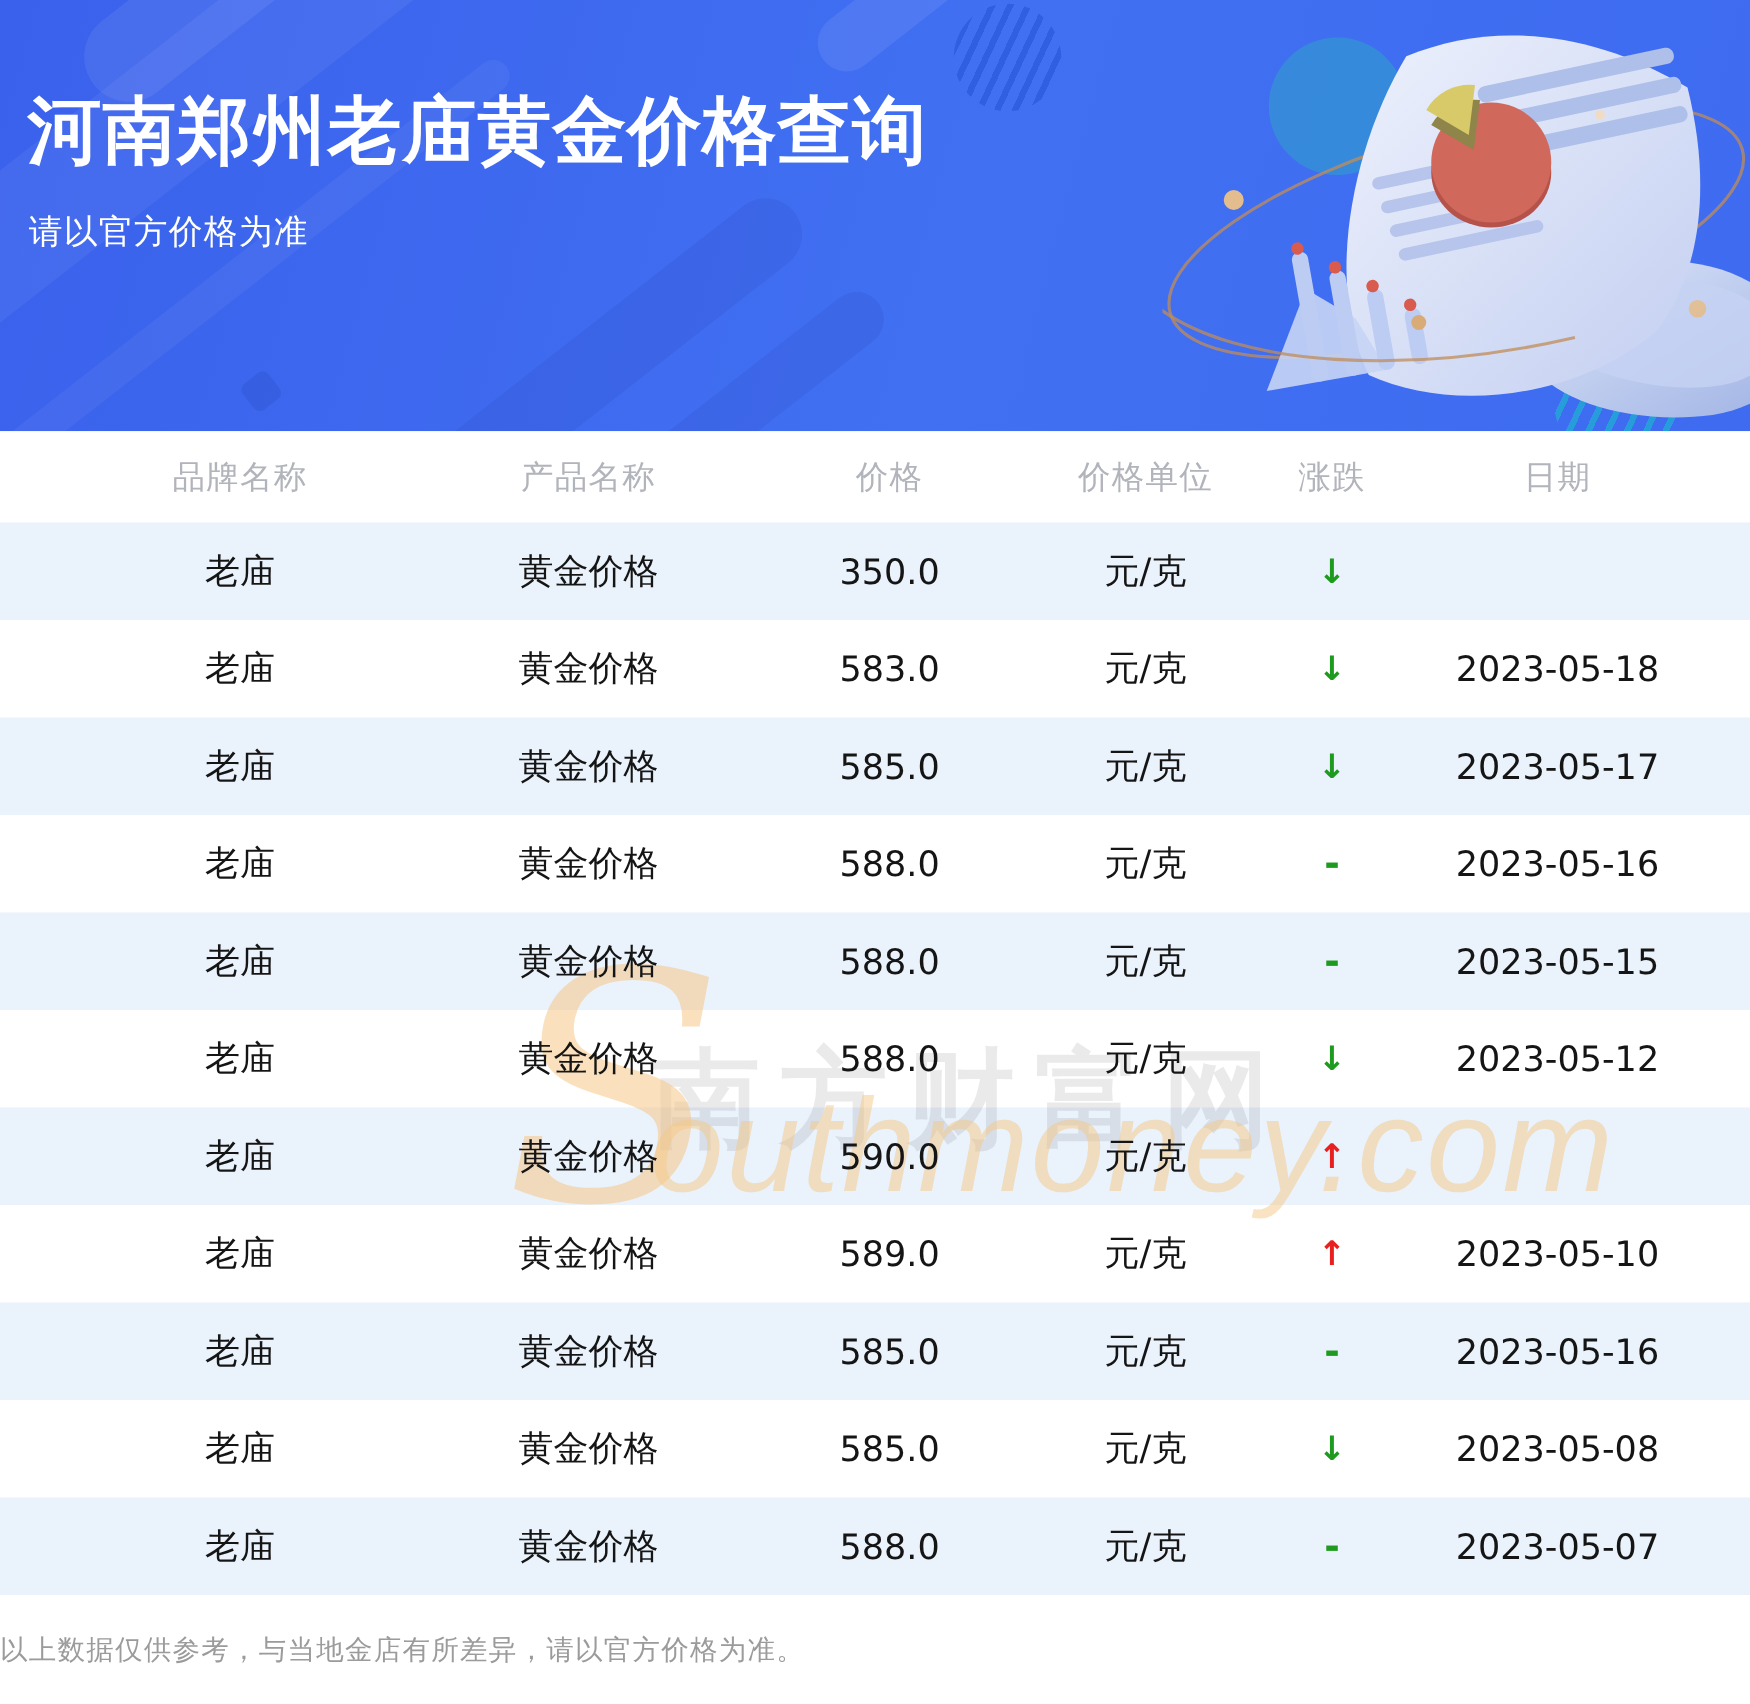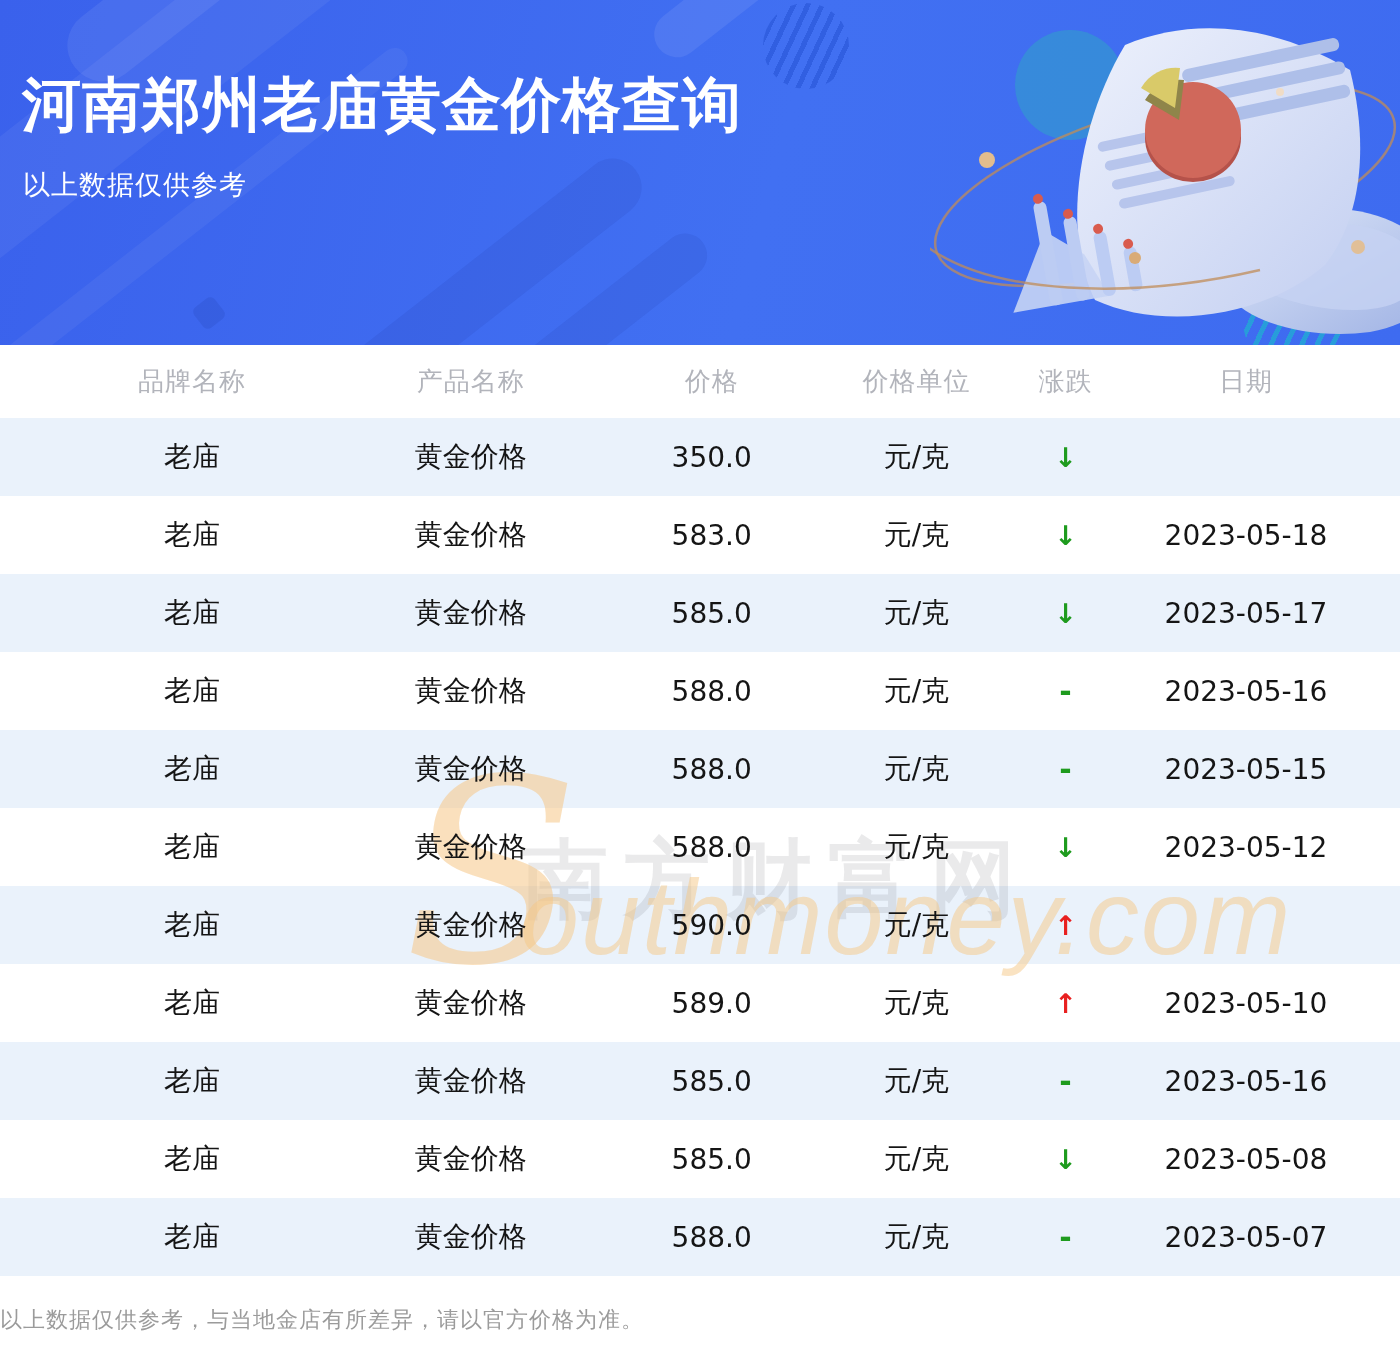--- a/index.html
+++ b/index.html
@@ -126,21 +126,21 @@
       </g>
 
       <path d="M-5 245 C60 295 200 300 330 270" fill="none" stroke="#c08c58" stroke-width="2.5" opacity="0.75"></path>
       <circle cx="57" cy="160" r="8" fill="#e3bd8d"></circle>
       <circle cx="205" cy="258" r="6" fill="#d9ab77"></circle>
       <circle cx="428" cy="247" r="7" fill="#e3bd8d" opacity="0.9"></circle>
       <circle cx="350" cy="92" r="4" fill="#f2dcc0" opacity="0.9"></circle>
     </svg>
 
     <h1 class="title">河南郑州老庙黄金价格查询</h1>
-    <div class="subtitle">以上数据仅供参考</div>
+    <div class="subtitle">请以官方价格为准</div>
   </header>
 
   <main class="table">
     <div class="thead">
       <div class="th">品牌名称</div>
       <div class="th">产品名称</div>
       <div class="th">价格</div>
       <div class="th">价格单位</div>
       <div class="th">涨跌</div>
       <div class="th">日期</div>

